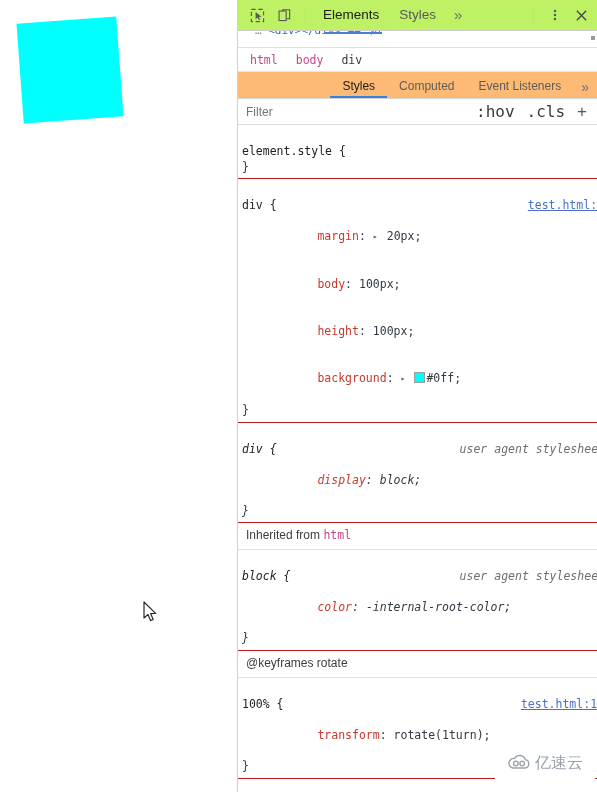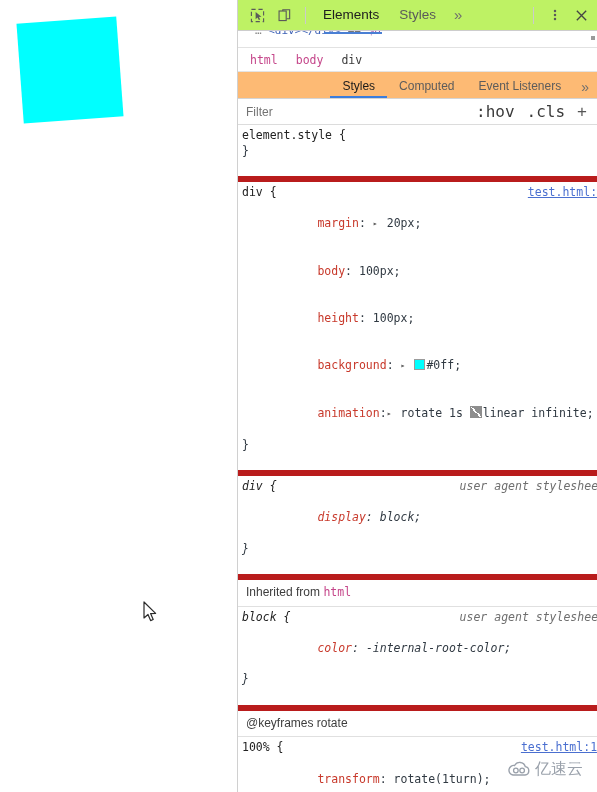--- a/index.html
+++ b/index.html
@@ -212,22 +212,23 @@
 
   
   .rules {
     font-family: "DejaVu Sans Mono", monospace;
     font-size: 11.5px;
     line-height: 15.6px;
     color: #303030;
   }
   .rule-block {
     position: relative;
-    padding: 3px 8px 17px 4px;
-    border-bottom: 6px solid #b91c1c;
+    padding: 3px 8px 3px 4px;
+    border-bottom: 1px solid #b91c1c;
+    margin-top: 16px;
   }
   .rule-block.ua { font-style: italic; }
   .rule-line { white-space: pre; }
   .indent { padding-left: 20px; }
   .sel    { color: #222; }
   .prop   { color: #c8392b; }
   .val    { color: #303942; }
   .punct  { color: #303942; }
   .src-link {
     position: absolute;
@@ -326,21 +327,20 @@
 
   
   #watermark {
     position: absolute;
     right: 2px;
     bottom: 7px;
     width: 100px;
     height: 32px;
     background: #ffffff;
     display: flex;
-    align-items: center;
     justify-content: center;
     gap: 4px;
   }
   .wm-text {
     font-size: 16px;
     color: #9aa1ab;
     font-family: "DejaVu Sans", sans-serif;
     letter-spacing: 0px;
   }
 </style>
@@ -440,23 +440,20 @@
       </div>
 
       <div class="rule-line indent">
         <span class="prop">height</span><span class="punct">: </span><span class="val">100px;</span>
       </div>
 
       <div class="rule-line indent">
         <span class="prop">background</span><span class="punct">: </span><span class="arrow-toggle">▸</span> <span class="swatch cyan"></span><span class="val">#0ff;</span>
       </div>
 
-      <div class="rule-line indent">
-        <span class="prop">animation</span><span class="punct">:</span><span class="arrow-toggle">▸</span> <span class="val">rotate 1s</span> <span class="easing-icon"></span><span class="val">linear infinite;</span>
-      </div>
 
       <div class="rule-line punct">}</div>
     </div>
 
     <div class="rule-block ua">
       <div class="rule-line sel">div {</div>
       <span class="ua-label">user agent stylesheet</span>
       <div class="rule-line indent">
         <span class="prop">display</span><span class="punct">: </span><span class="val">block;</span>
       </div>

